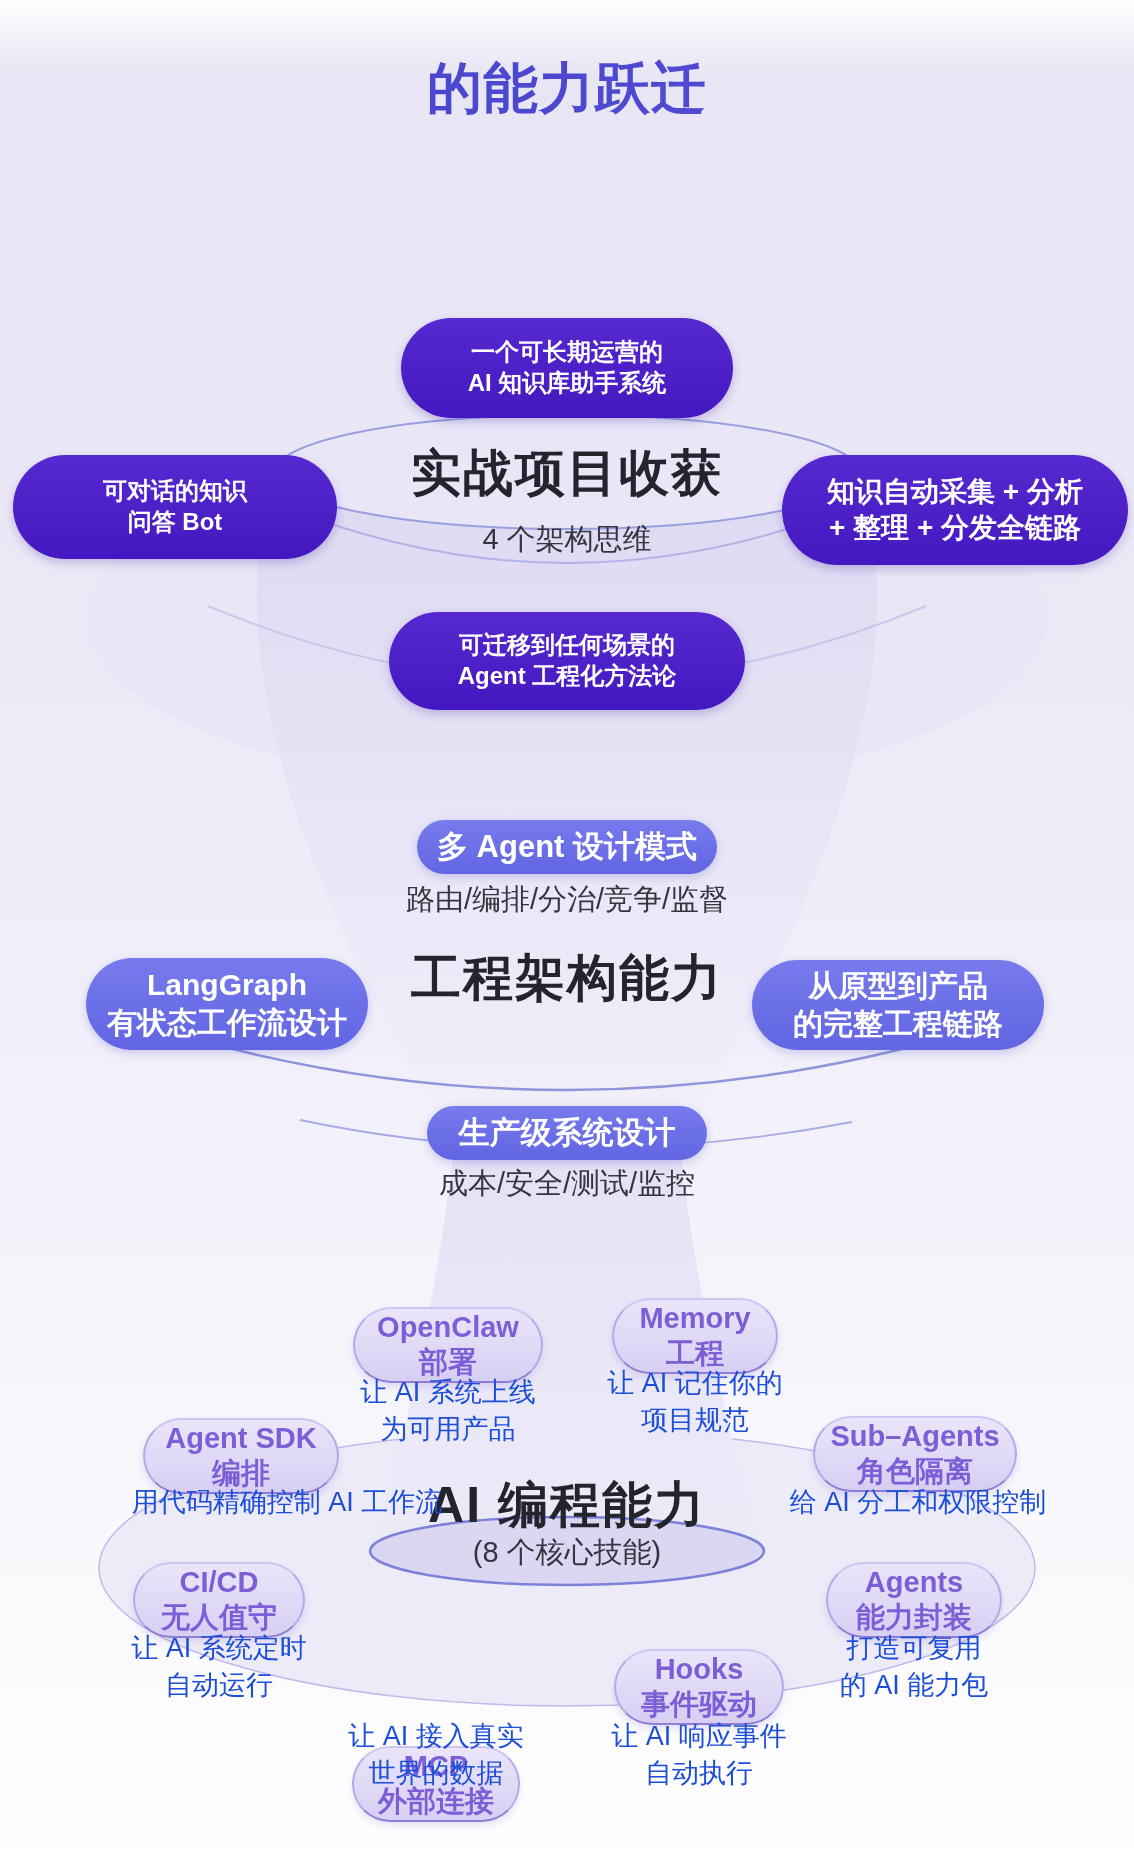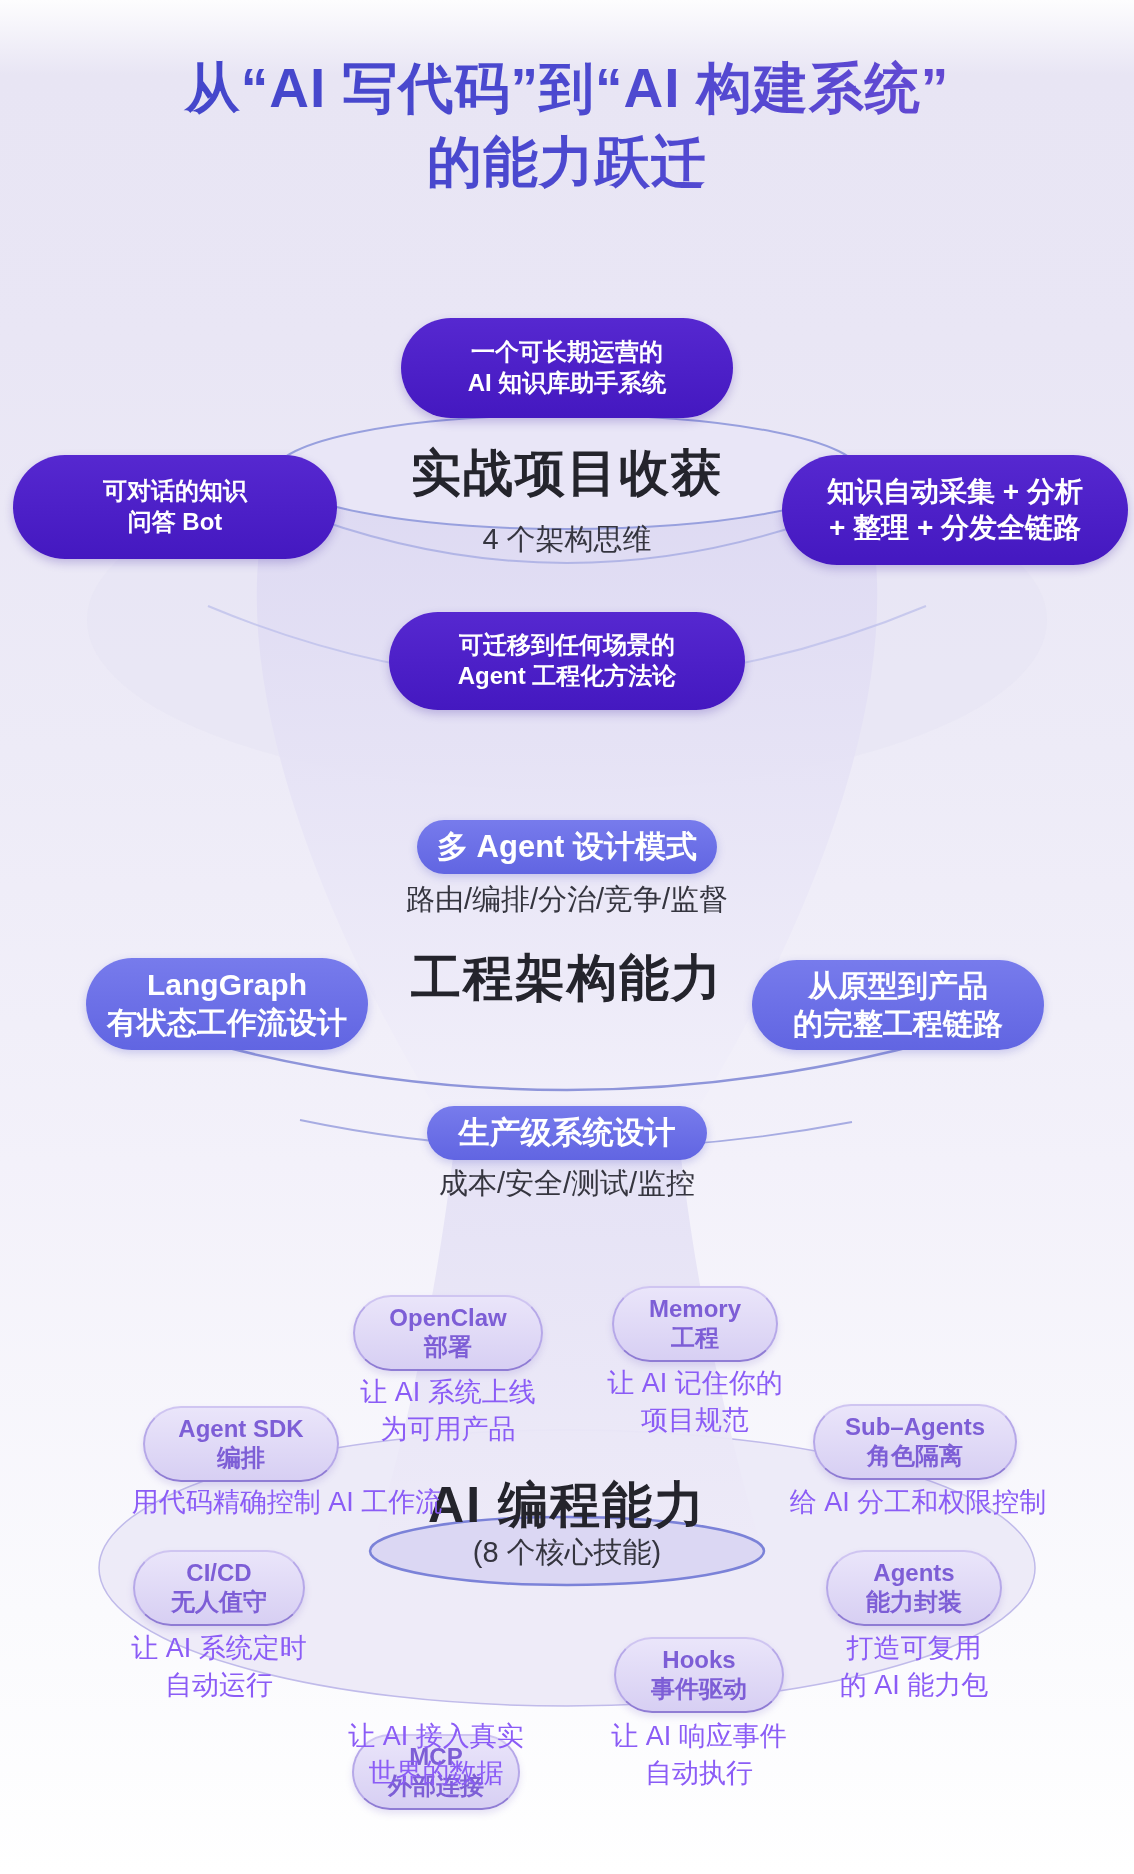--- a/index.html
+++ b/index.html
@@ -23,27 +23,27 @@
     -webkit-text-fill-color:transparent;color:#4b4bd0;
   }
 
   .pill{display:flex;align-items:center;justify-content:center;text-align:center;
     border-radius:80px;font-weight:700;line-height:1.28;box-sizing:border-box;}
   .pill-dark{background:linear-gradient(180deg,#5628d0,#4418c0);color:#ffffff;
     font-size:24px;box-shadow:0 4px 10px rgba(60,30,160,.25);}
   .pill-mid{background:linear-gradient(180deg,#777bec,#6165e2);color:#ffffff;
     font-size:31px;box-shadow:0 3px 8px rgba(80,80,200,.25);}
   .pill-light{background:linear-gradient(180deg,#eae5fa,#d7cff3);color:#7d5ed6;
-    font-size:24px;line-height:1.2;font-weight:700;
+    font-size:29px;line-height:1.2;font-weight:700;
     border:2px solid #b6a8e8;border-top-color:#cfc5f1;border-bottom-color:#8f7cd4;
-    box-shadow:0 4px 7px rgba(120,100,200,.18);}
+    box-shadow:0 4px 7px rgba(120,100,200,.18);margin-top:12px;}
 
   .h1{font-size:50px;font-weight:800;color:#24242c;letter-spacing:2px;white-space:nowrap;}
   .note{font-size:29px;color:#35353f;white-space:nowrap;}
-  .desc{font-size:27px;color:#8b5cf6;line-height:1.38;text-align:center;}
+  .desc{font-size:27px;color:#1d4ed8;line-height:1.38;text-align:center;}
 </style>
 </head>
 <body>
 
 <svg id="funnel" viewBox="0 0 1134 1874" width="1134" height="1874" aria-hidden="true">
   <defs>
     <linearGradient id="gLav" x1="0" y1="0" x2="0" y2="1">
       <stop offset="0" stop-color="#dcd8f2"></stop>
         <stop offset="1" stop-color="#f2f0fa"></stop>
     </linearGradient>
@@ -58,21 +58,20 @@
   <path d="M 287,508 Q 567,618 847,508" fill="none" stroke="#a9aee3" stroke-width="2" opacity="0.85"></path>
   <path d="M 208,606 Q 567,756 926,606" fill="none" stroke="#b9bce9" stroke-width="2" opacity="0.7"></path>
   <path d="M 162,1030 Q 567,1150 972,1030" fill="none" stroke="#8e95da" stroke-width="2.5"></path>
   <path d="M 300,1120 Q 567,1176 852,1122" fill="none" stroke="#a7ace2" stroke-width="1.8"></path>
   <ellipse cx="567" cy="1568" rx="468" ry="138" fill="#edeaf8" stroke="#bcb6e9" stroke-width="1.5" opacity="0.92"></ellipse>
   <path d="M 455,1140 C 433,1330 397,1462 372,1550 A 197,34 0 0 0 762,1550 C 737,1462 701,1330 679,1140 Z" fill="url(#gCup)" opacity="0.95"></path>
   <ellipse cx="567" cy="1551" rx="197" ry="34" fill="#dbd7f3" stroke="#7b82d8" stroke-width="2.5"></ellipse>
 </svg>
 
 <div class="abs z1" style="top:52px;left:0;width:1134px;">
-  <div class="title">从“AI 写代码”到“AI 构建系统”</div>
   <div class="title">的能力跃迁</div>
 </div>
 
 <div class="abs cx z1 pill pill-dark ml" style="top:318px;width:332px;height:100px;">一个可长期运营的
 AI 知识库助手系统</div>
 
 <div class="abs z1 pill pill-dark ml" style="left:13px;top:455px;width:324px;height:104px;">可对话的知识
 问答 Bot</div>
 
 <div class="abs cx z1 h1 center" style="top:440px;">实战项目收获</div>

